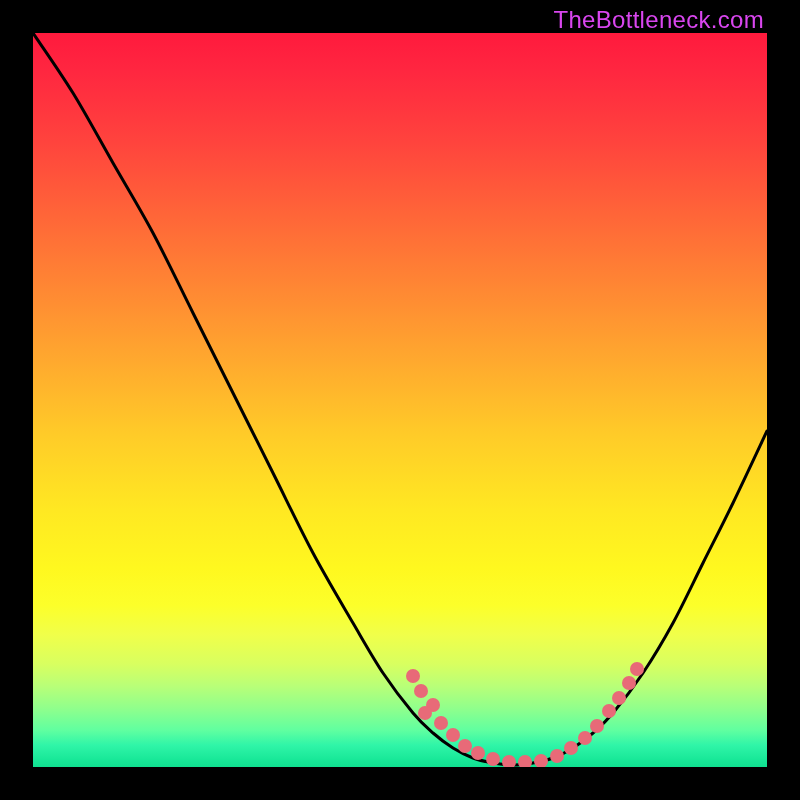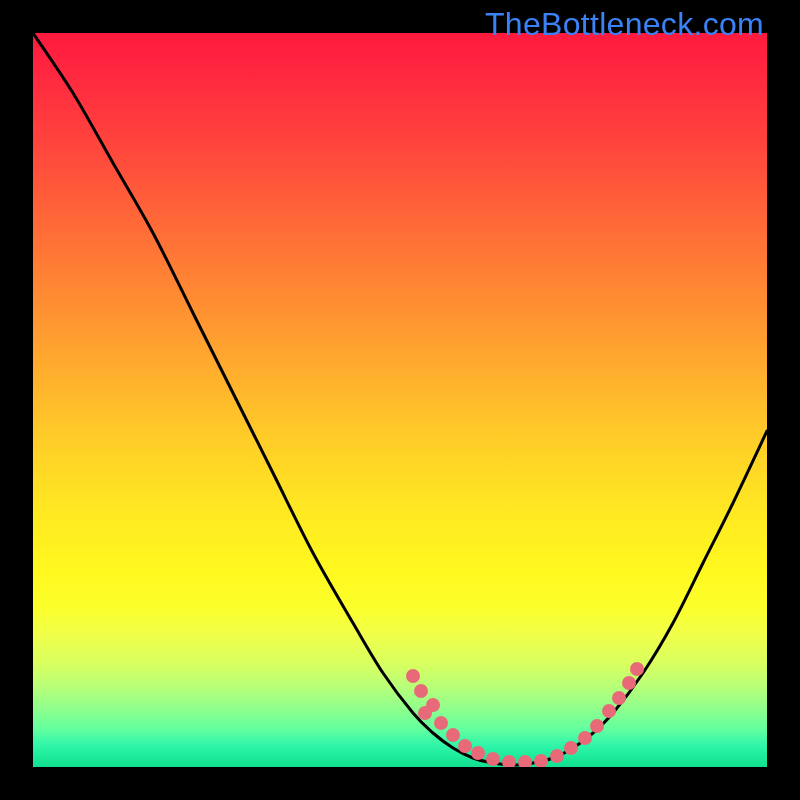--- a/index.html
+++ b/index.html
@@ -41,22 +41,22 @@
       #30f5a8 97%,
       #18e898 99%,
       #10e090 100%
     );
   }
   .watermark {
     position: absolute;
     top: 6px;
     right: 36px;
     font-family: Arial, Helvetica, sans-serif;
-    font-size: 32px;
-    color: #3b82f6;
+    font-size: 24px;
+    color: #d946ef;
     font-weight: normal;
     letter-spacing: 0.3px;
   }
   svg.curve-layer {
     position: absolute;
     left: 33px;
     top: 33px;
     width: 734px;
     height: 734px;
   }

